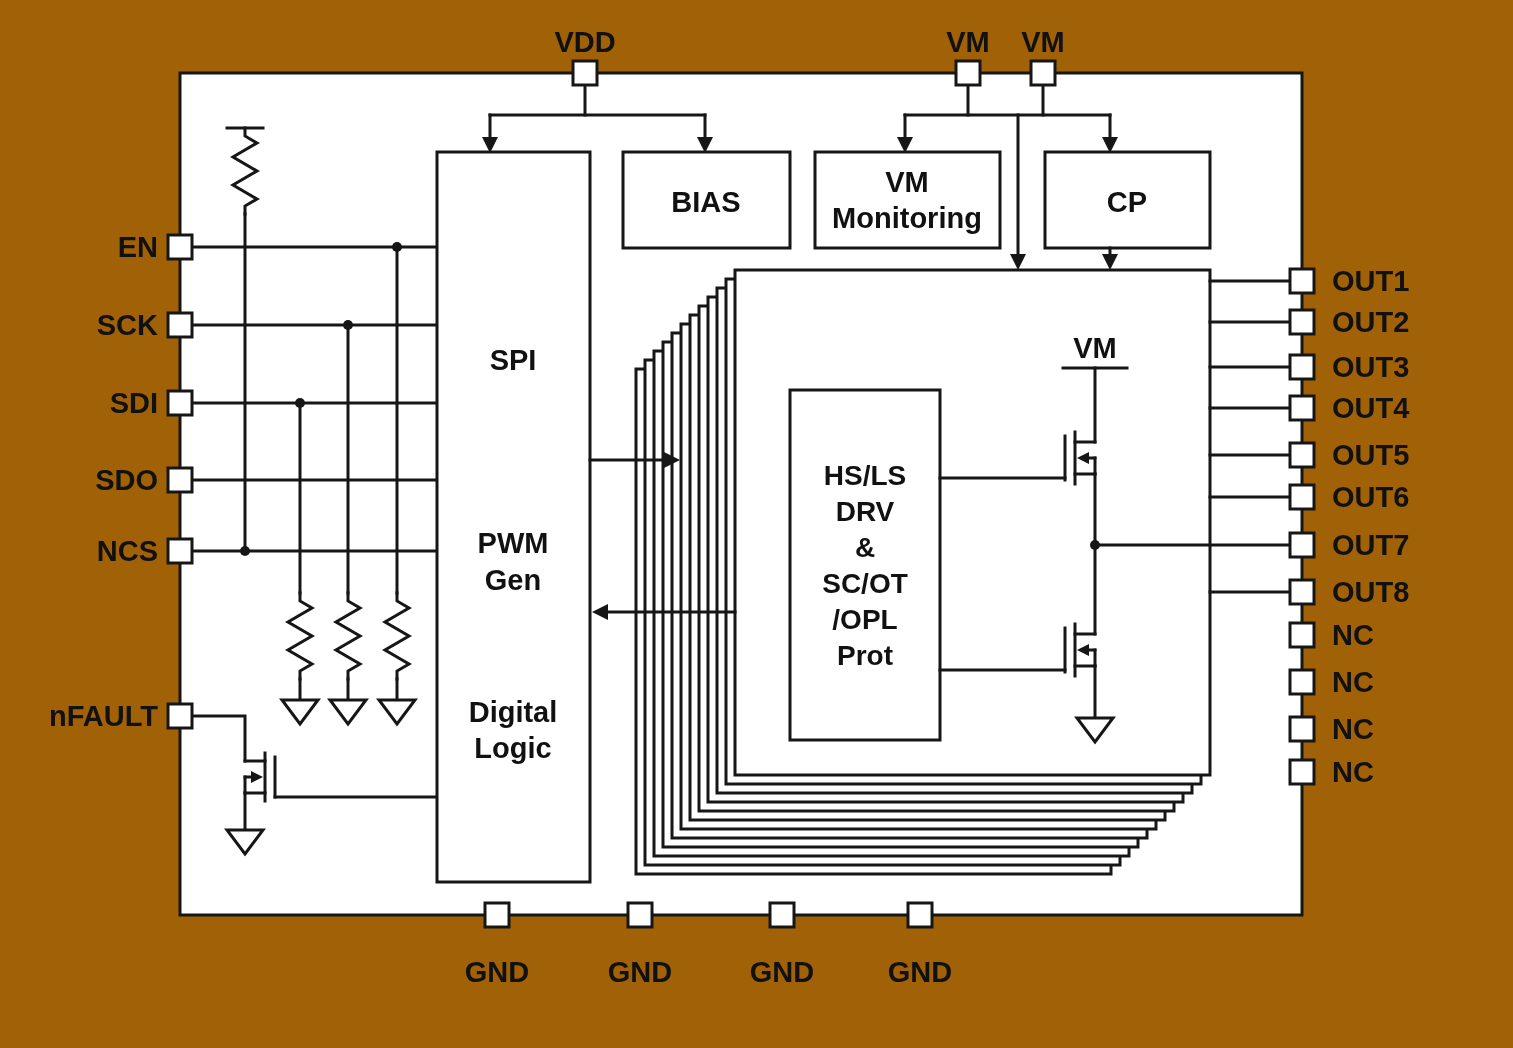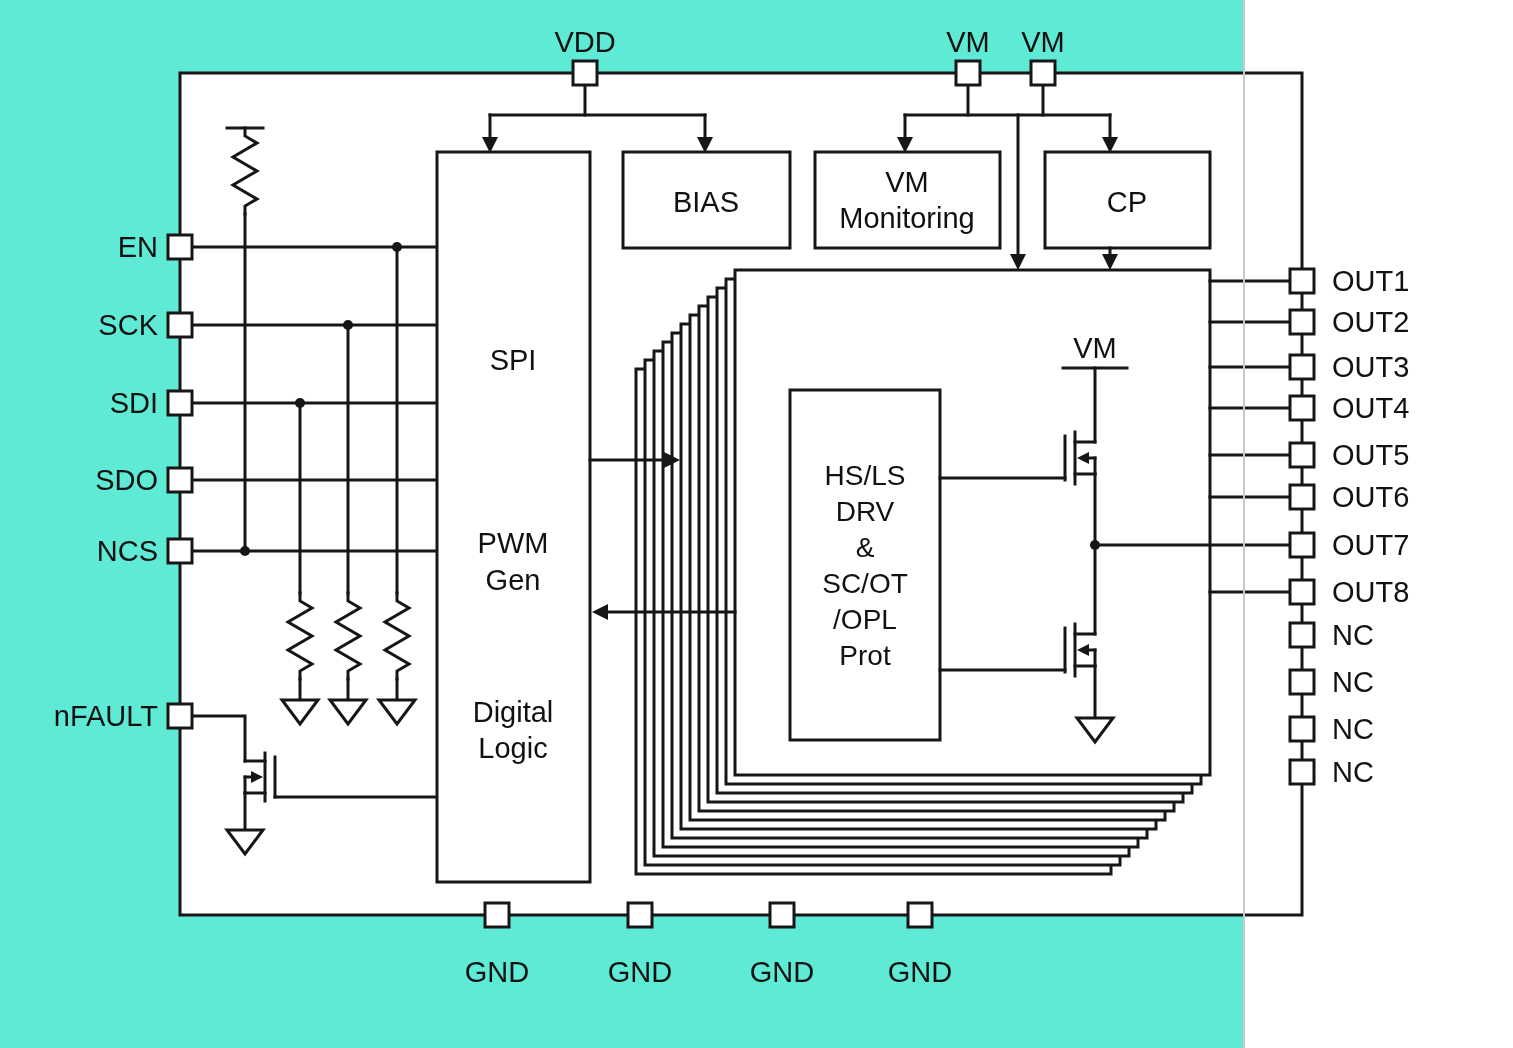--- a/index.html
+++ b/index.html
@@ -1,18 +1,19 @@
 <!DOCTYPE html>
 <html><head>
 <meta charset="utf-8">
 <style>
   html,body { margin:0; padding:0; background:#ffffff; }
   .canvas {
-    width:1243px; height:1048px; position:relative; background:#5eead4;
+    width:1513px; height:1048px; position:relative; background:#a16207;
     outline:2px solid #c9c9c9;
+    font-weight:bold;
   }
   svg { display:block; }
   .wire  { stroke:#161616; stroke-width:3; fill:none; stroke-linecap:square; stroke-linejoin:miter; }
   .box   { fill:#ffffff; stroke:#161616; stroke-width:3; }
   .pin   { fill:#ffffff; stroke:#161616; stroke-width:3; }
   .gnd   { fill:#ffffff; stroke:#161616; stroke-width:3; stroke-linejoin:miter; }
   .arrow { fill:#161616; stroke:none; }
   .dot   { fill:#161616; stroke:none; }
   .lbl   { font-family:"Liberation Sans","DejaVu Sans",sans-serif; font-size:29px; fill:#111111; }
   .lbl-sm{ font-family:"Liberation Sans","DejaVu Sans",sans-serif; font-size:28px; fill:#111111; }

